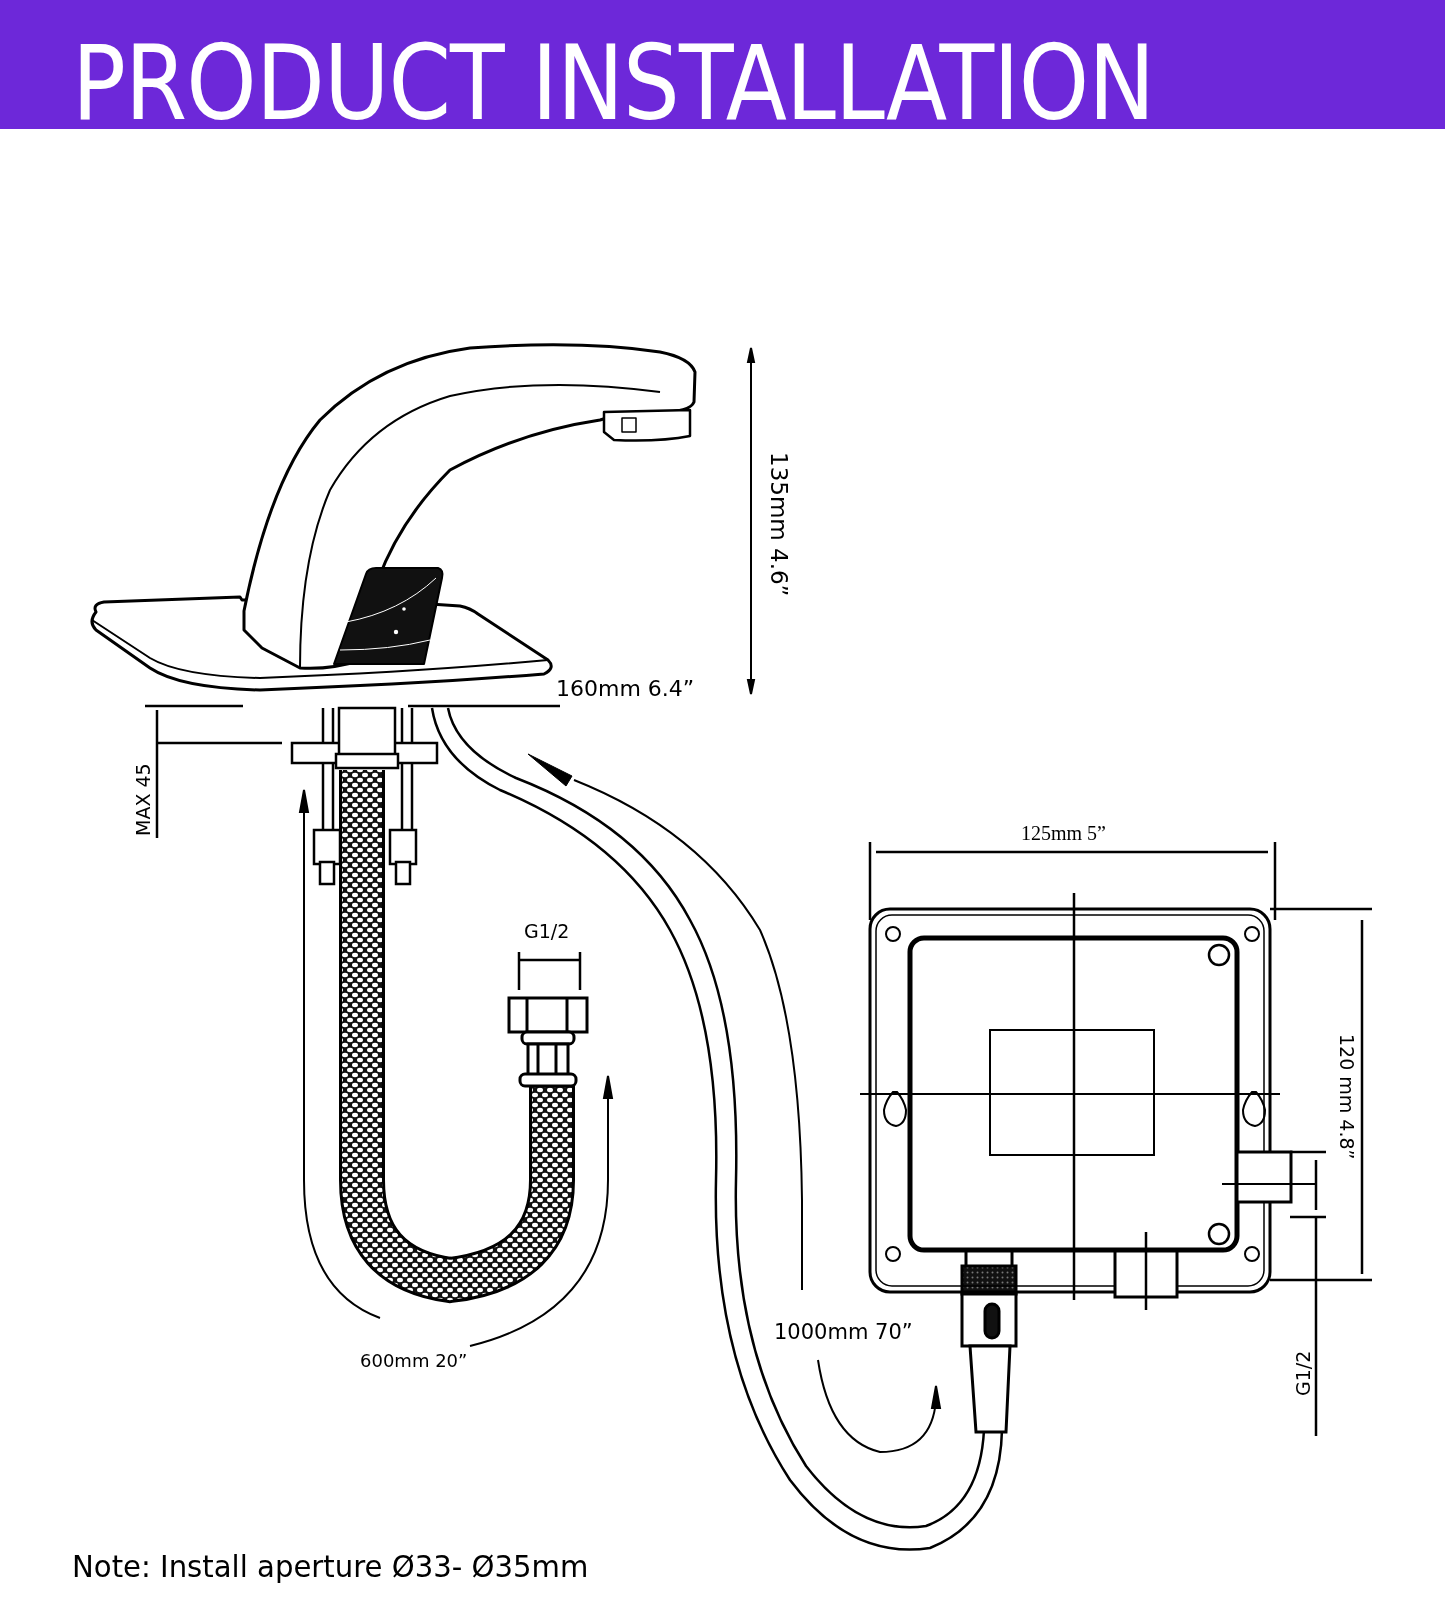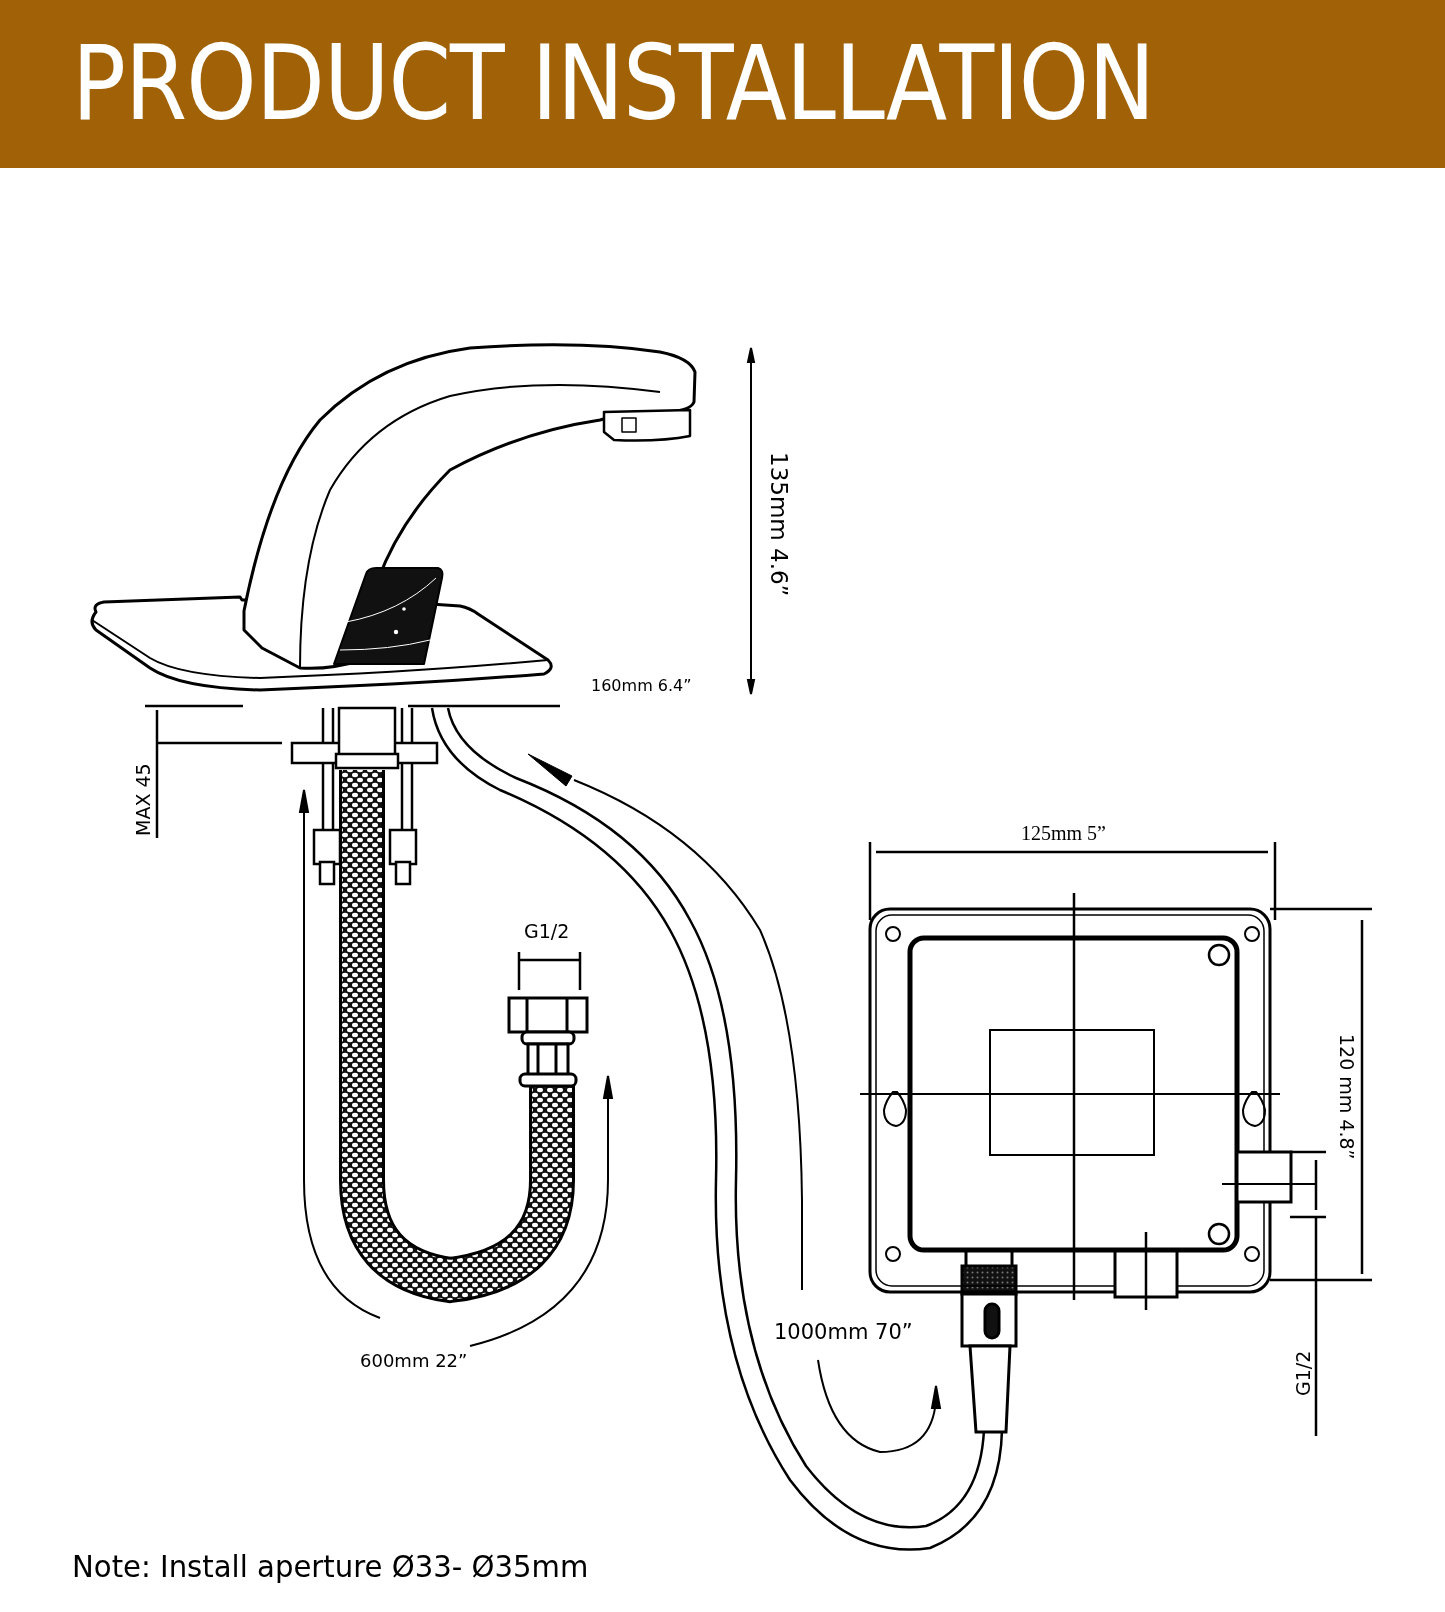--- a/index.html
+++ b/index.html
@@ -1,18 +1,18 @@
 <!DOCTYPE html>
 <html><head>
 <meta charset="utf-8">
 <style>
   html, body { margin: 0; padding: 0; background: #ffffff; }
   body { width: 1445px; height: 1612px; position: relative; overflow: hidden;
          font-family: "DejaVu Sans", sans-serif; color: #000; }
-  .header { position: absolute; left: 0; top: 0; width: 1445px; height: 168px; background: #a16207; }
+  .header { position: absolute; left: 0; top: 0; width: 1445px; height: 129px; background: #6d28d9; }
   .header-title { position: absolute; left: 72px; top: 18px; font-size: 104px; line-height: 130px;
                   color: #fff; letter-spacing: -1px; transform: scaleX(0.86); transform-origin: left center;
                   font-family: "DejaVu Sans", sans-serif; white-space: nowrap; }
   svg.diagram { position: absolute; left: 0; top: 0; }
   .lbl { position: absolute; font-size: 22px; white-space: nowrap; font-family: "DejaVu Sans", sans-serif;
          transform-origin: left top; }
   .note { position: absolute; left: 72px; top: 1548px; font-size: 31px; white-space: nowrap;
           transform: scaleX(0.94); transform-origin: left top; }
 </style>
 </head>
@@ -178,22 +178,22 @@
 
   <g stroke="#000" stroke-width="2.5">
     <line x1="1290" y1="1152" x2="1326" y2="1152"></line>
     <line x1="1290" y1="1217" x2="1326" y2="1217"></line>
     <line x1="1316" y1="1160" x2="1316" y2="1210"></line>
     <line x1="1316" y1="1217" x2="1316" y2="1436"></line>
   </g>
 </svg>
 
 <div class="lbl" style="left:792px; top:452px; font-size:23px; transform:rotate(90deg);">135mm 4.6”</div>
-<div class="lbl" style="left:556px; top:676px; font-size:16px;margin-left:35px;">160mm 6.4”</div>
+<div class="lbl" style="left:556px; top:676px; font-size:22px;">160mm 6.4”</div>
 <div class="lbl" style="left:132px; top:836px; font-size:19px; transform:rotate(-90deg);">MAX 45</div>
 <div class="lbl" style="left:524px; top:920px; font-size:19px;">G1/2</div>
-<div class="lbl" style="left:360px; top:1350px; font-size:18px;">600mm 22”</div>
+<div class="lbl" style="left:360px; top:1350px; font-size:18px;">600mm 20”</div>
 <div class="lbl" style="left:774px; top:1320px; font-size:21px;">1000mm 70”</div>
 <div class="lbl" style="left:1021px; top:822px; font-size:20px;font-family:Liberation Serif, serif;">125mm 5”</div>
 <div class="lbl" style="left:1358px; top:1034px; font-size:19px; transform:rotate(90deg);">120 mm 4.8”</div>
 <div class="lbl" style="left:1292px; top:1396px; font-size:19px; transform:rotate(-90deg);">G1/2</div>
 
 <div class="note">Note: Install aperture Ø33- Ø35mm</div>
 
 </body></html>

